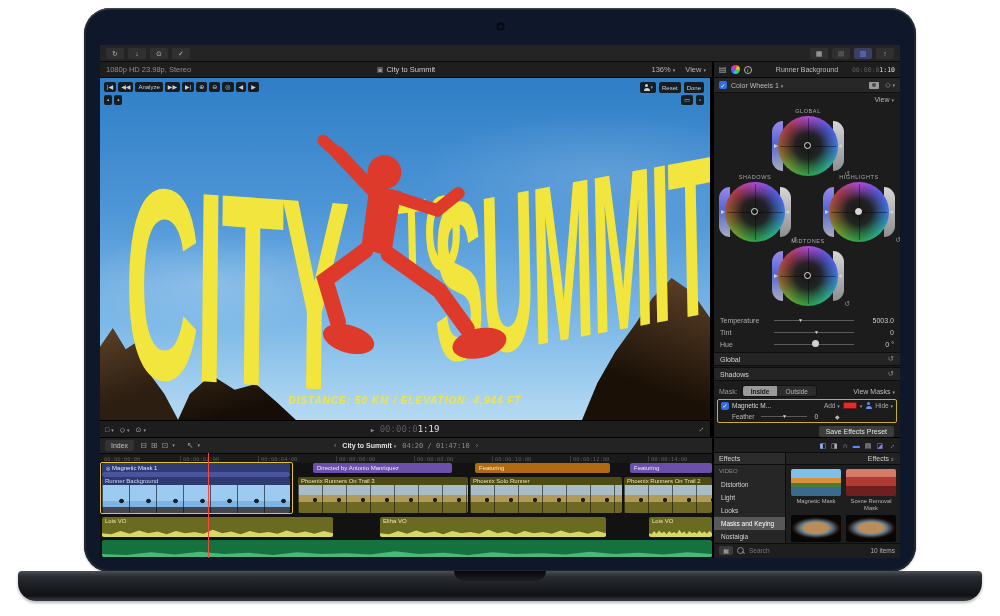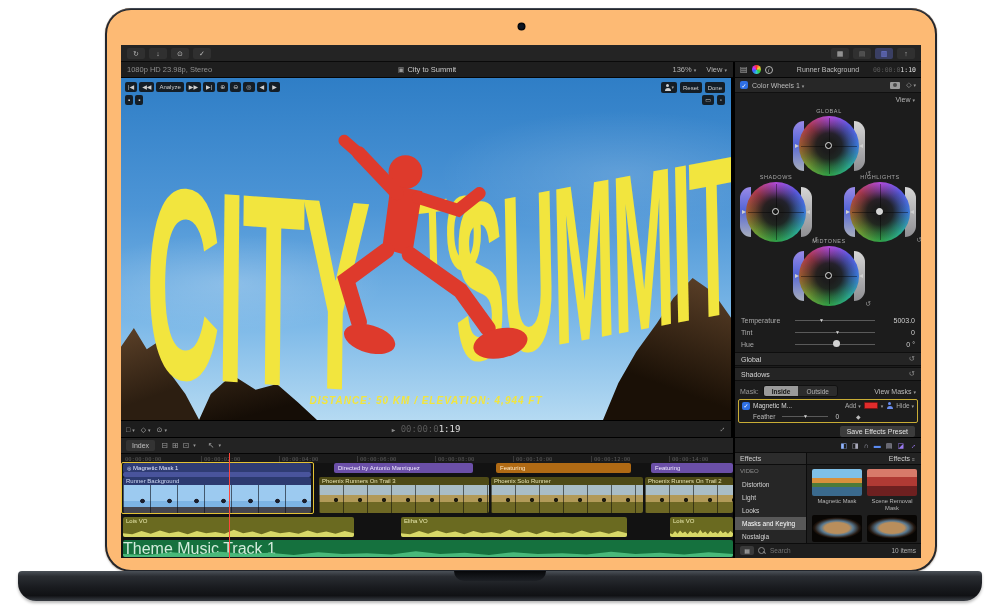--- a/index.html
+++ b/index.html
@@ -2,22 +2,22 @@
 <html><head>
 <meta charset="utf-8">
 <style>
   * { margin:0; padding:0; box-sizing:border-box; }
   html,body { background:#fff; }
   body { font-family:"Liberation Sans","DejaVu Sans",sans-serif; }
   .stage { position:relative; width:1000px; height:616px; background:#fff; overflow:hidden; }
 
   
   .laptop-body { position:absolute; left:84px; top:8px; width:832px; height:564px;
-    background:#fdba74; border-radius:26px;
-    box-shadow: inset 0 1px 0 rgba(160,175,195,.25), inset 0 0 0 2px #23262c, 0 1px 2px rgba(0,0,0,.3); margin-left: 21px; }
+    background:#0f172a; border-radius:26px;
+    box-shadow: inset 0 1px 0 rgba(160,175,195,.25), inset 0 0 0 2px #23262c, 0 1px 2px rgba(0,0,0,.3); }
   .camera { position:absolute; left:50%; top:16px; width:5px; height:5px; margin-left:-2.5px;
     border-radius:50%; background:#0c1522; box-shadow:0 0 0 1.5px #05070a; }
   .screen { position:absolute; left:16px; top:37px; width:800px; height:513px; background:#161616; overflow:hidden; }
   .deck { position:absolute; left:18px; top:571px; width:964px; height:30px;
     background:linear-gradient(180deg,#4b5158 0%, #2a2d32 18%, #191b1f 55%, #101114 82%, #33373d 97%);
     border-radius:4px 4px 18px 18px; box-shadow:0 2px 3px rgba(0,0,0,.28); }
   .notch { position:absolute; left:50%; top:0; width:92px; height:10px; margin-left:-46px;
     background:linear-gradient(180deg,#07080a,#1d2025); border-radius:0 0 10px 10px; }
   .chev { font-size:5px; color:#9a9a9a; }
   .glyph { line-height:1; }
@@ -472,20 +472,26 @@
         <span class="tl-icons">
           <span class="glyph">⊟</span>
           <span class="glyph">⊞</span>
           <span class="glyph">⊡</span>
           <span class="chev">▾</span>
         </span>
         <span class="tl-icons" style="margin-left:6px;">
           <span class="glyph">↖</span>
           <span class="chev">▾</span>
         </span>
+        <span class="tl-center">
+          <span class="glyph">‹</span>
+          <span class="proj"><span>City to Summit</span> <span class="chev">▾</span></span>
+          <span class="tc">04:20 / 01:47:10</span>
+          <span class="glyph">›</span>
+        </span>
       </div>
 
       <div class="ruler">
         <span class="tick first" style="left:2px;">00:00:00:00</span>
         <span class="tick" style="left:80px;">00:00:02:00</span>
         <span class="tick" style="left:158px;">00:00:04:00</span>
         <span class="tick" style="left:236px;">00:00:06:00</span>
         <span class="tick" style="left:314px;">00:00:08:00</span>
         <span class="tick" style="left:392px;">00:00:10:00</span>
         <span class="tick" style="left:470px;">00:00:12:00</span>
@@ -532,21 +538,20 @@
             </svg>
         </div>
         <div class="clip audio" style="left:549px; top:54px; width:63px; height:20px;">
           <span class="aname">Lois VO</span>
           <svg class="wave" viewBox="0 0 100 20" preserveAspectRatio="none">
               <use href="#wavepoly"></use>
             </svg>
         </div>
 
         <div class="clip music" style="left:2px; top:77px; width:610px; height:17px;">
-          <span class="aname">Theme Music Track 1</span>
           <svg class="wave" viewBox="0 0 100 20" preserveAspectRatio="none">
               <use href="#wavepoly"></use>
             </svg>
         </div>
       </div>
 
       <div class="fxpanel">
         <div class="fx-toolbar">
           <span class="glyph" style="color:#8fb4ff;">◧</span>
           <span class="glyph">◨</span>

